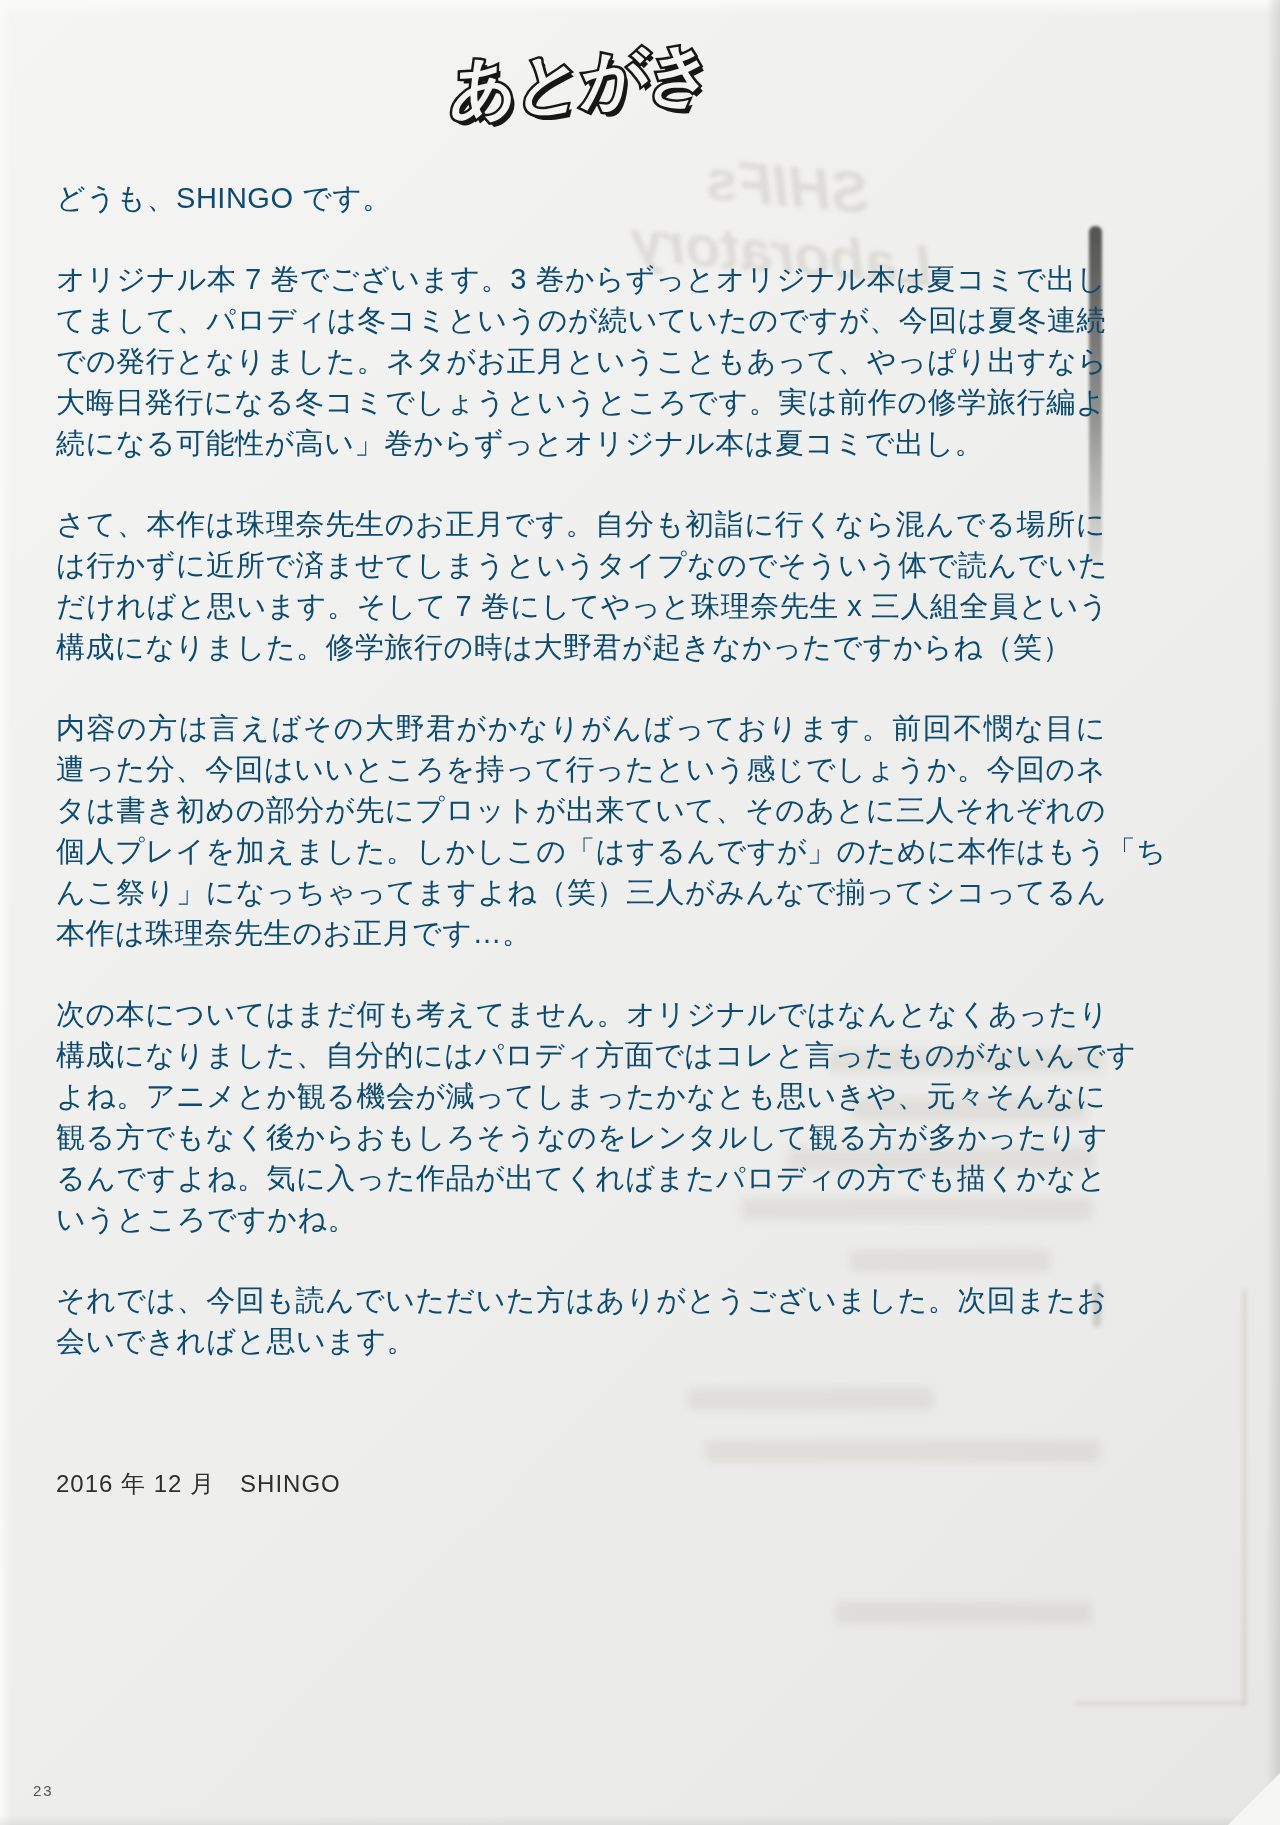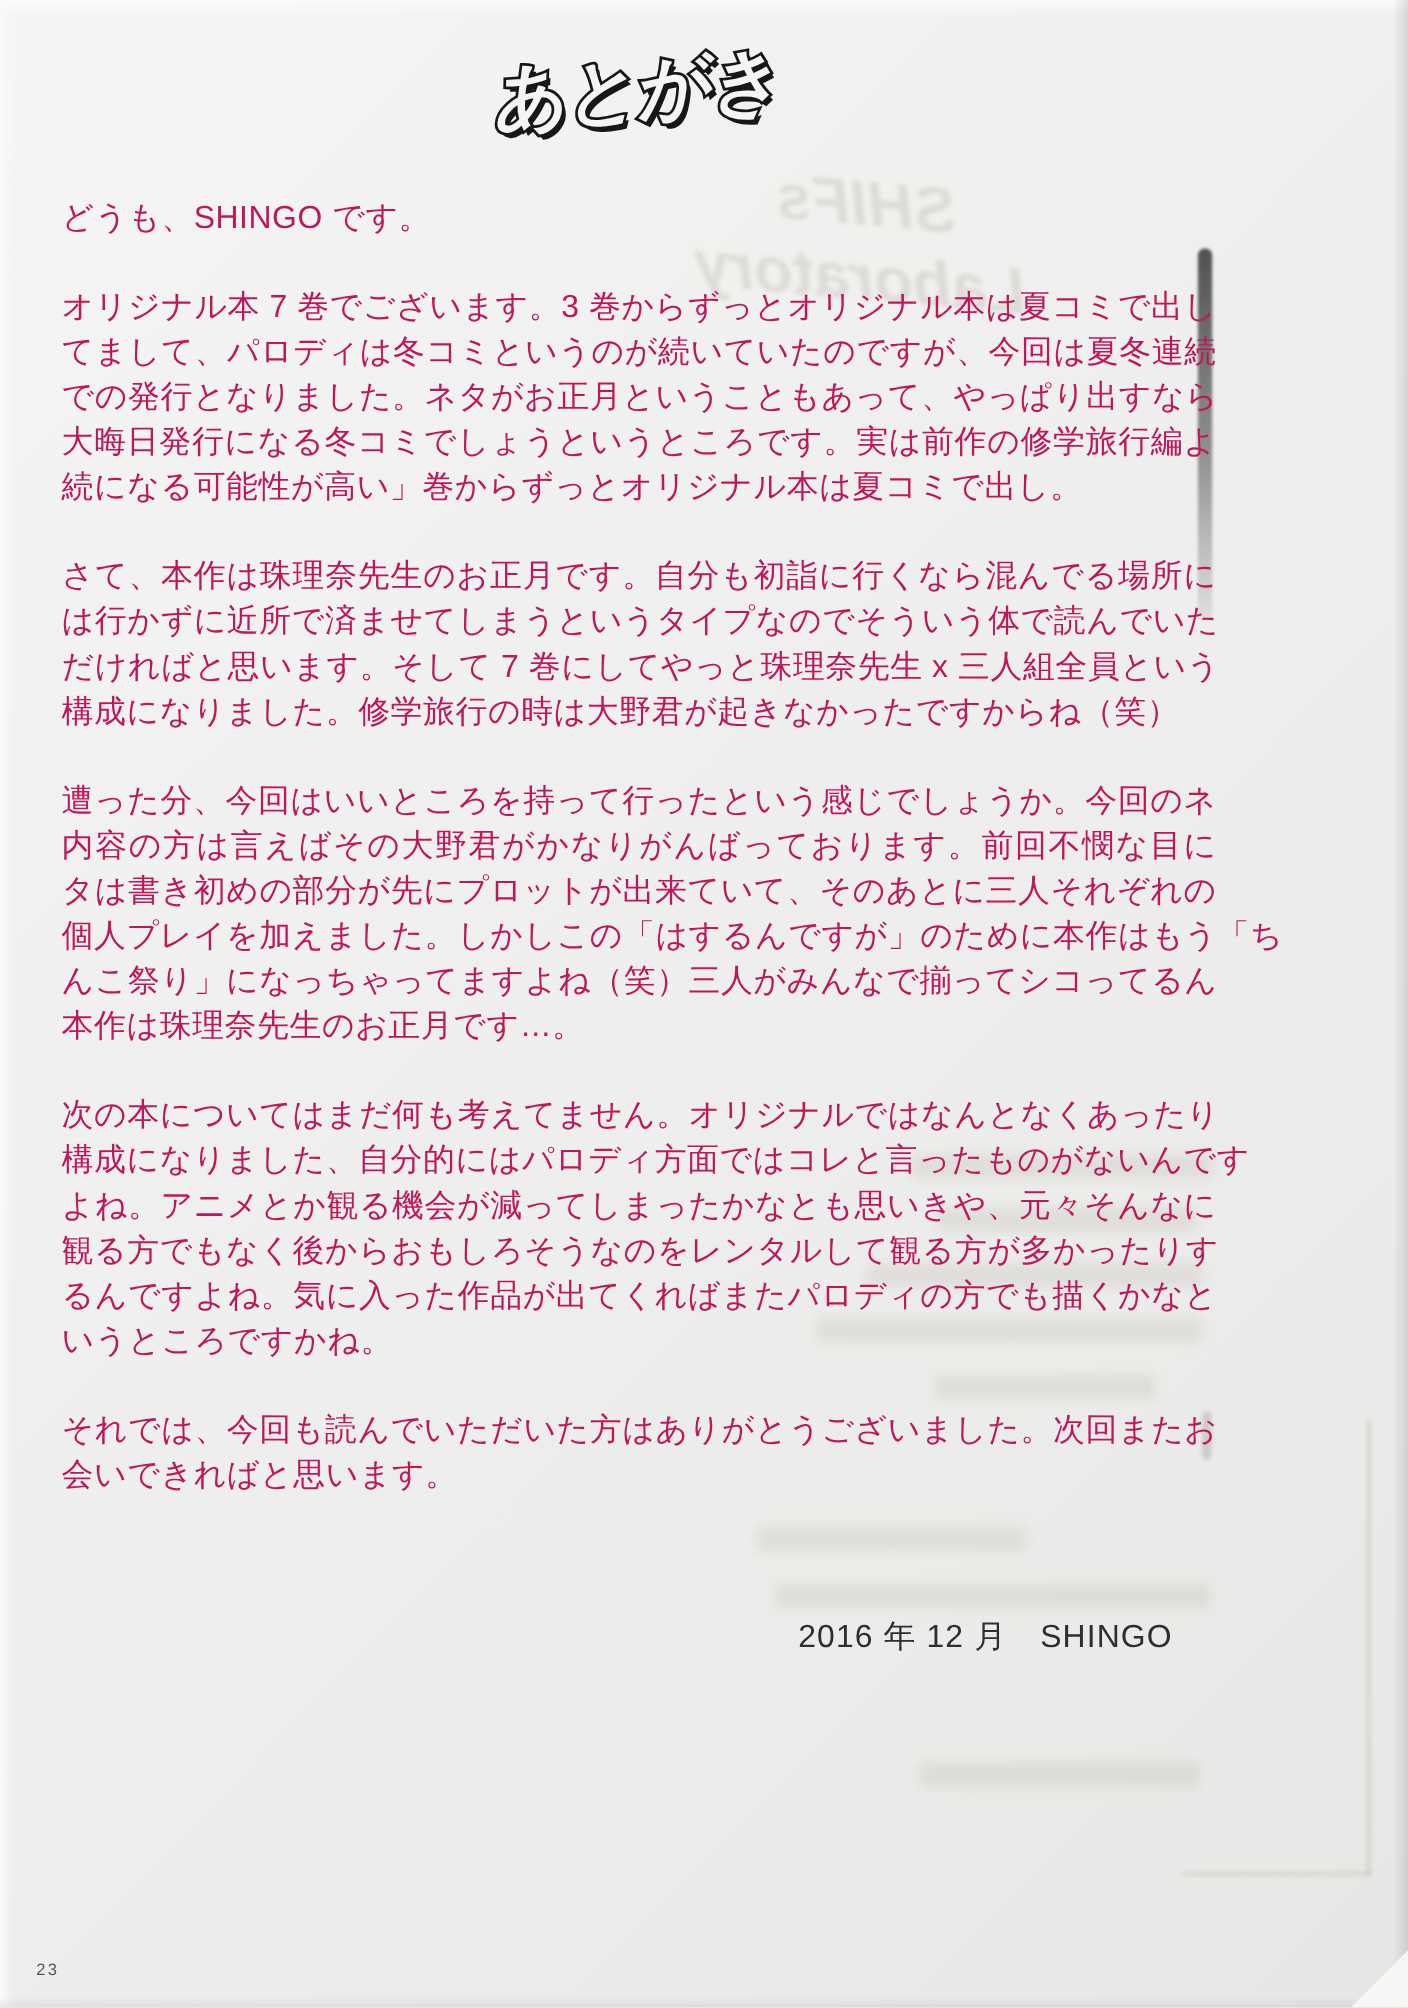--- a/index.html
+++ b/index.html
@@ -26,29 +26,29 @@
     -webkit-text-stroke:5px #171717;
     paint-order:stroke fill;
     text-shadow:4px 5px 0 #171717;
     transform:rotate(-4deg) skewX(-6deg);
   }
 
   
   .text-block{position:absolute;left:56px;top:178px;width:1050px;}
   .para{margin:0 0 40px 0;}
   .line{
-    height:41px;line-height:41px;font-size:29px;color:#be185d;
+    height:41px;line-height:41px;font-size:29px;color:#0c4a6e;
     letter-spacing:0.5px;white-space:nowrap;
     text-align:justify;text-align-last:justify;
   }
   .para .line:last-child{text-align-last:left;}
 
   .signature{
     position:absolute;top:1468px;left:56px;width:1010px;
-    text-align:right;font-size:29px;color:#2e2e2e;letter-spacing:1px;
+    text-align:left;font-size:24px;color:#2e2e2e;letter-spacing:1px;
   }
   .page-number{
     position:absolute;left:33px;top:1782px;
     font-size:15px;letter-spacing:2px;color:#555;
   }
 
   
   .ghost-title{
     position:absolute;top:152px;left:555px;width:460px;text-align:center;
     font-size:58px;font-weight:bold;font-style:italic;
@@ -111,22 +111,22 @@
       <div class="line">大晦日発行になる冬コミでしょうというところです。実は前作の修学旅行編よ</div>
       <div class="line">続になる可能性が高い」巻からずっとオリジナル本は夏コミで出し。</div>
     </div>
     <div class="para">
       <div class="line">さて、本作は珠理奈先生のお正月です。自分も初詣に行くなら混んでる場所に</div>
       <div class="line">は行かずに近所で済ませてしまうというタイプなのでそういう体で読んでいた</div>
       <div class="line">だければと思います。そして 7 巻にしてやっと珠理奈先生 x 三人組全員という</div>
       <div class="line">構成になりました。修学旅行の時は大野君が起きなかったですからね（笑）</div>
     </div>
     <div class="para">
+      <div class="line">内容の方は言えばその大野君がかなりがんばっております。前回不憫な目に</div>
       <div class="line">遭った分、今回はいいところを持って行ったという感じでしょうか。今回のネ</div>
-      <div class="line">内容の方は言えばその大野君がかなりがんばっております。前回不憫な目に</div>
       <div class="line">タは書き初めの部分が先にプロットが出来ていて、そのあとに三人それぞれの</div>
       <div class="line">個人プレイを加えました。しかしこの「はするんですが」のために本作はもう「ち</div>
       <div class="line">んこ祭り」になっちゃってますよね（笑）三人がみんなで揃ってシコってるん</div>
       <div class="line">本作は珠理奈先生のお正月です…。</div>
     </div>
     <div class="para">
       <div class="line">次の本についてはまだ何も考えてません。オリジナルではなんとなくあったり</div>
       <div class="line">構成になりました、自分的にはパロディ方面ではコレと言ったものがないんです</div>
       <div class="line">よね。アニメとか観る機会が減ってしまったかなとも思いきや、元々そんなに</div>
       <div class="line">観る方でもなく後からおもしろそうなのをレンタルして観る方が多かったりす</div>

